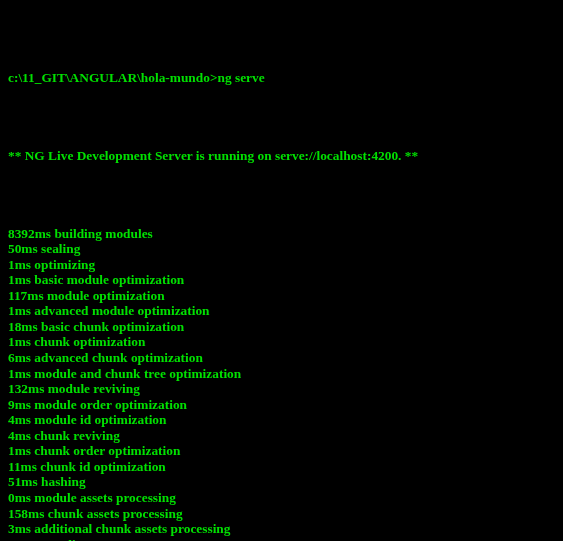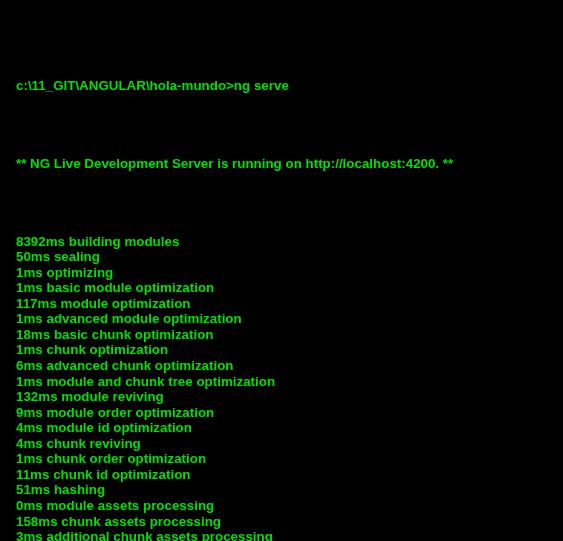--- a/index.html
+++ b/index.html
@@ -10,28 +10,28 @@
   }
   body {
     width: 563px;
     height: 541px;
     overflow: hidden;
   }
   #terminal {
     width: 563px;
     height: 541px;
     background: #000000;
-    font-family: Liberation Sans, sans-serif;
+    font-family: Liberation Serif, serif;
     font-size: 13.1px;
     line-height: 15.55px;
     letter-spacing: 0px;
     font-weight: bold;
     white-space: pre;
     overflow: hidden;
-    padding: 16px;
+    padding: 8px;
     box-sizing: border-box;
   }
   .line {
     height: 15.55px;
     white-space: pre;
     display: block;
     font-variant-ligatures: none;
   }
   .c-bright { color: #00e000; }
   
@@ -39,21 +39,21 @@
 </style>
 </head>
 <body>
 
 <div id="terminal" style="font-size: 13.3652px;">
 
   
   <div class="line"><span class="c-bright">c:\11_GIT\ANGULAR\hola-mundo&gt;</span><span class="c-bright">ng serve</span></div>
 
   
-  <div class="line"><span class="c-bright">** NG Live Development Server is running on http://localhost:4200. **</span></div>
+  <div class="line"><span class="c-bright">** NG Live Development Server is running on serve://localhost:4200. **</span></div>
 
   
   <div id="build-steps"><div class="line"><span class="c-bright">8392ms</span><span class="c-bright"> </span><span class="c-bright">building modules</span></div><div class="line"><span class="c-bright">50ms</span><span class="c-bright"> </span><span class="c-bright">sealing</span></div><div class="line"><span class="c-bright">1ms</span><span class="c-bright"> </span><span class="c-bright">optimizing</span></div><div class="line"><span class="c-bright">1ms</span><span class="c-bright"> </span><span class="c-bright">basic module optimization</span></div><div class="line"><span class="c-bright">117ms</span><span class="c-bright"> </span><span class="c-bright">module optimization</span></div><div class="line"><span class="c-bright">1ms</span><span class="c-bright"> </span><span class="c-bright">advanced module optimization</span></div><div class="line"><span class="c-bright">18ms</span><span class="c-bright"> </span><span class="c-bright">basic chunk optimization</span></div><div class="line"><span class="c-bright">1ms</span><span class="c-bright"> </span><span class="c-bright">chunk optimization</span></div><div class="line"><span class="c-bright">6ms</span><span class="c-bright"> </span><span class="c-bright">advanced chunk optimization</span></div><div class="line"><span class="c-bright">1ms</span><span class="c-bright"> </span><span class="c-bright">module and chunk tree optimization</span></div><div class="line"><span class="c-bright">132ms</span><span class="c-bright"> </span><span class="c-bright">module reviving</span></div><div class="line"><span class="c-bright">9ms</span><span class="c-bright"> </span><span class="c-bright">module order optimization</span></div><div class="line"><span class="c-bright">4ms</span><span class="c-bright"> </span><span class="c-bright">module id optimization</span></div><div class="line"><span class="c-bright">4ms</span><span class="c-bright"> </span><span class="c-bright">chunk reviving</span></div><div class="line"><span class="c-bright">1ms</span><span class="c-bright"> </span><span class="c-bright">chunk order optimization</span></div><div class="line"><span class="c-bright">11ms</span><span class="c-bright"> </span><span class="c-bright">chunk id optimization</span></div><div class="line"><span class="c-bright">51ms</span><span class="c-bright"> </span><span class="c-bright">hashing</span></div><div class="line"><span class="c-bright">0ms</span><span class="c-bright"> </span><span class="c-bright">module assets processing</span></div><div class="line"><span class="c-bright">158ms</span><span class="c-bright"> </span><span class="c-bright">chunk assets processing</span></div><div class="line"><span class="c-bright">3ms</span><span class="c-bright"> </span><span class="c-bright">additional chunk assets processing</span></div><div class="line"><span class="c-bright">1ms</span><span class="c-bright"> </span><span class="c-bright">recording</span></div></div>
 
   
   
 
   
   
 

